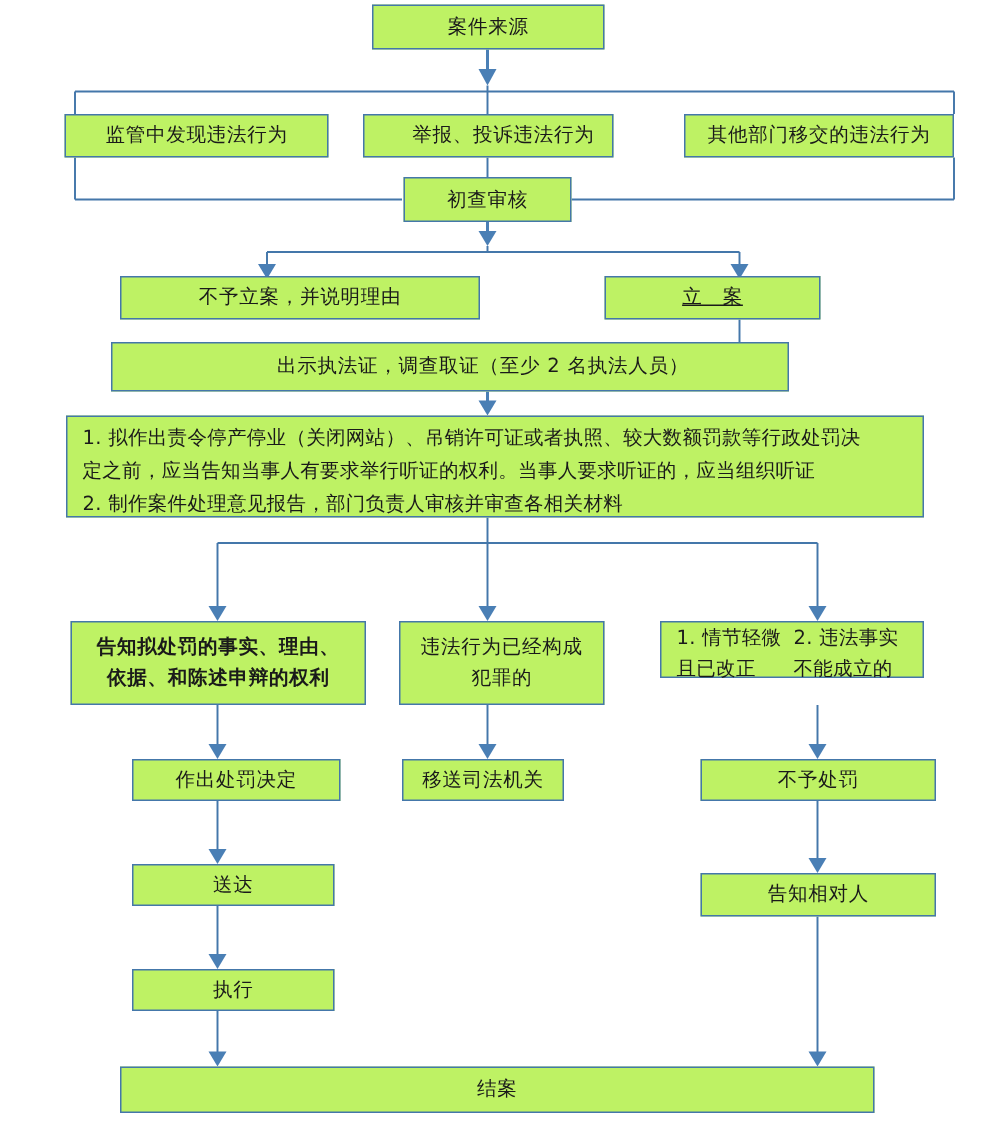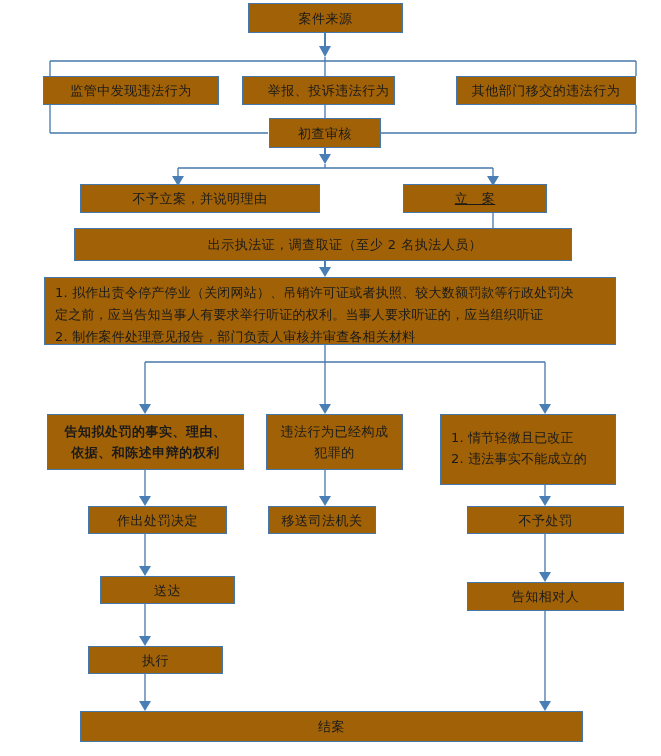--- a/index.html
+++ b/index.html
@@ -6,21 +6,21 @@
   body{
     width:661px;height:756px;position:relative;overflow:hidden;
     font-family:"DejaVu Sans","Liberation Sans",sans-serif;
     color:#1a1a1a;
   }
   #chart{position:absolute;left:0;top:0;width:661px;height:756px;}
   .node{
     position:absolute;
     box-sizing:border-box;
     border:1px solid #4477aa;
-    background:#a16207;
+    background:#bef264;
     display:flex;
     align-items:center;
     justify-content:center;
     text-align:center;
     font-size:13px;
     line-height:19px;
     letter-spacing:.5px;
     z-index:3;
   }
   .node.left-text{
@@ -111,72 +111,72 @@
     <polygon class="ahead" points="539,701 551,701 545,711"></polygon>
   </svg>
 
   <div class="node" style="left:248px;top:3px;width:155px;height:30px;">
     <span>案件来源</span>
   </div>
 
   <div class="node" style="left:43px;top:76px;width:176px;height:29px;">
     <span>监管中发现违法行为</span>
   </div>
-  <div class="node" style="left:242px;top:76px;width:153px;height:29px;padding-left:20px;">
+  <div class="node" style="left:242px;top:76px;width:167px;height:29px;padding-left:20px;">
     <span>举报、投诉违法行为</span>
   </div>
   <div class="node" style="left:456px;top:76px;width:180px;height:29px;">
     <span>其他部门移交的违法行为</span>
   </div>
 
   <div class="node" style="left:269px;top:118px;width:112px;height:30px;">
     <span>初查审核</span>
   </div>
 
   <div class="node" style="left:80px;top:184px;width:240px;height:29px;">
     <span>不予立案，并说明理由</span>
   </div>
   <div class="node" style="left:403px;top:184px;width:144px;height:29px;text-decoration:underline;">
     <span>立　案</span>
   </div>
 
-  <div class="node" style="left:74px;top:228px;width:498px;height:33px;padding-left:44px;">
+  <div class="node" style="left:74px;top:228px;width:452px;height:33px;padding-left:44px;">
     <span>出示执法证，调查取证（至少 2 名执法人员）</span>
   </div>
 
   <div class="node left-text" style="left:44px;top:277px;width:572px;height:68px;flex-direction:column;">
     <span>1. 拟作出责令停产停业（关闭网站）、吊销许可证或者执照、较大数额罚款等行政处罚决</span>
     <span>定之前，应当告知当事人有要求举行听证的权利。当事人要求听证的，应当组织听证</span>
     <span>2. 制作案件处理意见报告，部门负责人审核并审查各相关材料</span>
   </div>
 
   <div class="node multi" style="left:47px;top:414px;width:197px;height:56px;flex-direction:column;font-weight:bold;">
     <span>告知拟处罚的事实、理由、</span>
     <span>依据、和陈述申辩的权利</span>
   </div>
   <div class="node multi" style="left:266px;top:414px;width:137px;height:56px;flex-direction:column;">
     <span>违法行为已经构成</span>
     <span>犯罪的</span>
   </div>
-  <div class="node multi left-text" style="left:440px;top:414px;width:176px;height:71px;flex-direction:column;justify-content:center;align-items:flex-start;padding-top:0;">
+  <div class="node multi left-text" style="left:440px;top:414px;width:176px;height:38px;flex-direction:row;justify-content:center;align-items:flex-start;padding-top:0;">
     <span>1. 情节轻微且已改正</span>
     <span>2. 违法事实不能成立的</span>
   </div>
 
   <div class="node" style="left:88px;top:506px;width:139px;height:28px;">
     <span>作出处罚决定</span>
   </div>
   <div class="node" style="left:268px;top:506px;width:108px;height:28px;text-align:center;">
     <span>移送司法机关</span>
   </div>
   <div class="node" style="left:467px;top:506px;width:157px;height:28px;">
     <span>不予处罚</span>
   </div>
 
-  <div class="node" style="left:88px;top:576px;width:135px;height:28px;margin-left:12px;">
+  <div class="node" style="left:88px;top:576px;width:135px;height:28px;">
     <span>送达</span>
   </div>
   <div class="node" style="left:467px;top:582px;width:157px;height:29px;">
     <span>告知相对人</span>
   </div>
 
   <div class="node" style="left:88px;top:646px;width:135px;height:28px;">
     <span>执行</span>
   </div>
 

